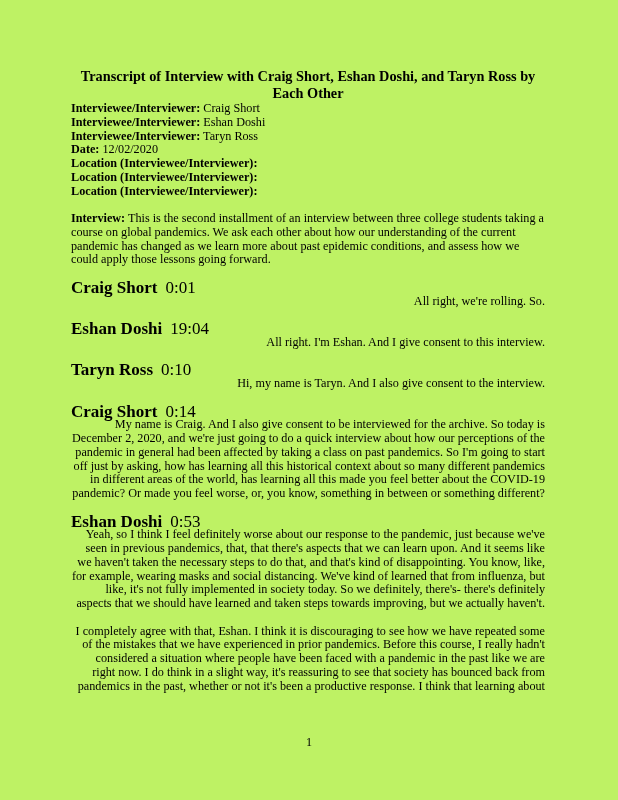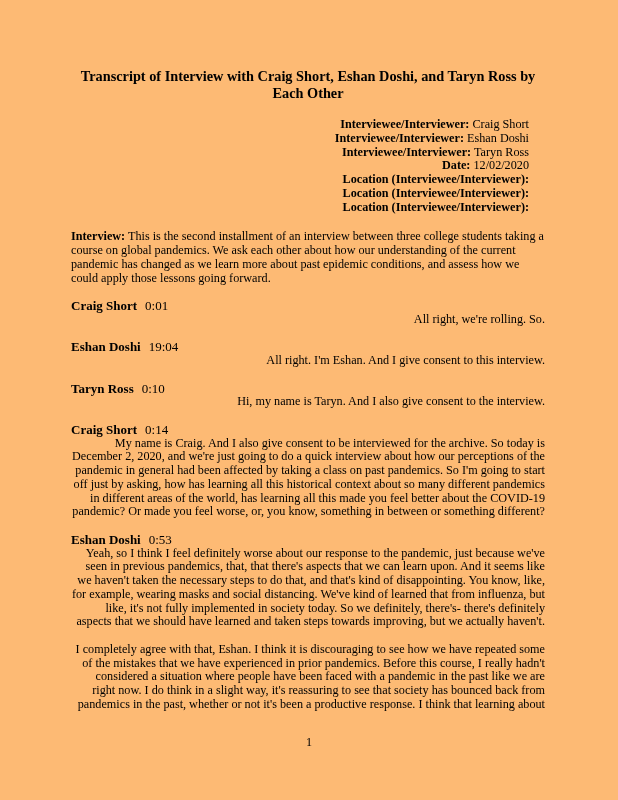--- a/index.html
+++ b/index.html
@@ -4,56 +4,55 @@
 <style>
   html, body {
     margin: 0;
     padding: 0;
     background: #ffffff;
   }
   .page {
     position: relative;
     width: 618px;
     height: 800px;
-    background: #fdba74;
+    background: #bef264;
     color: #000000;
     font-family: "Liberation Serif", "DejaVu Serif", serif;
     overflow: hidden;
     box-sizing: border-box;
     padding: 68px 73px 0 71px;
   }
   .title {
     margin: 0;
     font-size: 14.3px;
     line-height: 17px;
     font-weight: bold;
     text-align: center;
   }
   .meta-block {
-    margin: 16px;
-    text-align: right;
+    margin: 0;
   }
   .meta-line {
     font-size: 12.2px;
     line-height: 13.75px;
   }
   .meta-line b {
     font-weight: bold;
   }
   .abstract {
     margin: 13.75px 0 0 0;
     font-size: 12.2px;
     line-height: 13.75px;
     text-align: left;
   }
   .turn {
     margin-top: 13.75px;
   }
   .turn-head {
-    font-size: 13px;
+    font-size: 17px;
     line-height: 13.75px;
   }
   .turn-head .speaker {
     font-weight: bold;
   }
   .turn-head .time {
     margin-left: 8px;
   }
   .turn-text {
     font-size: 12.2px;

